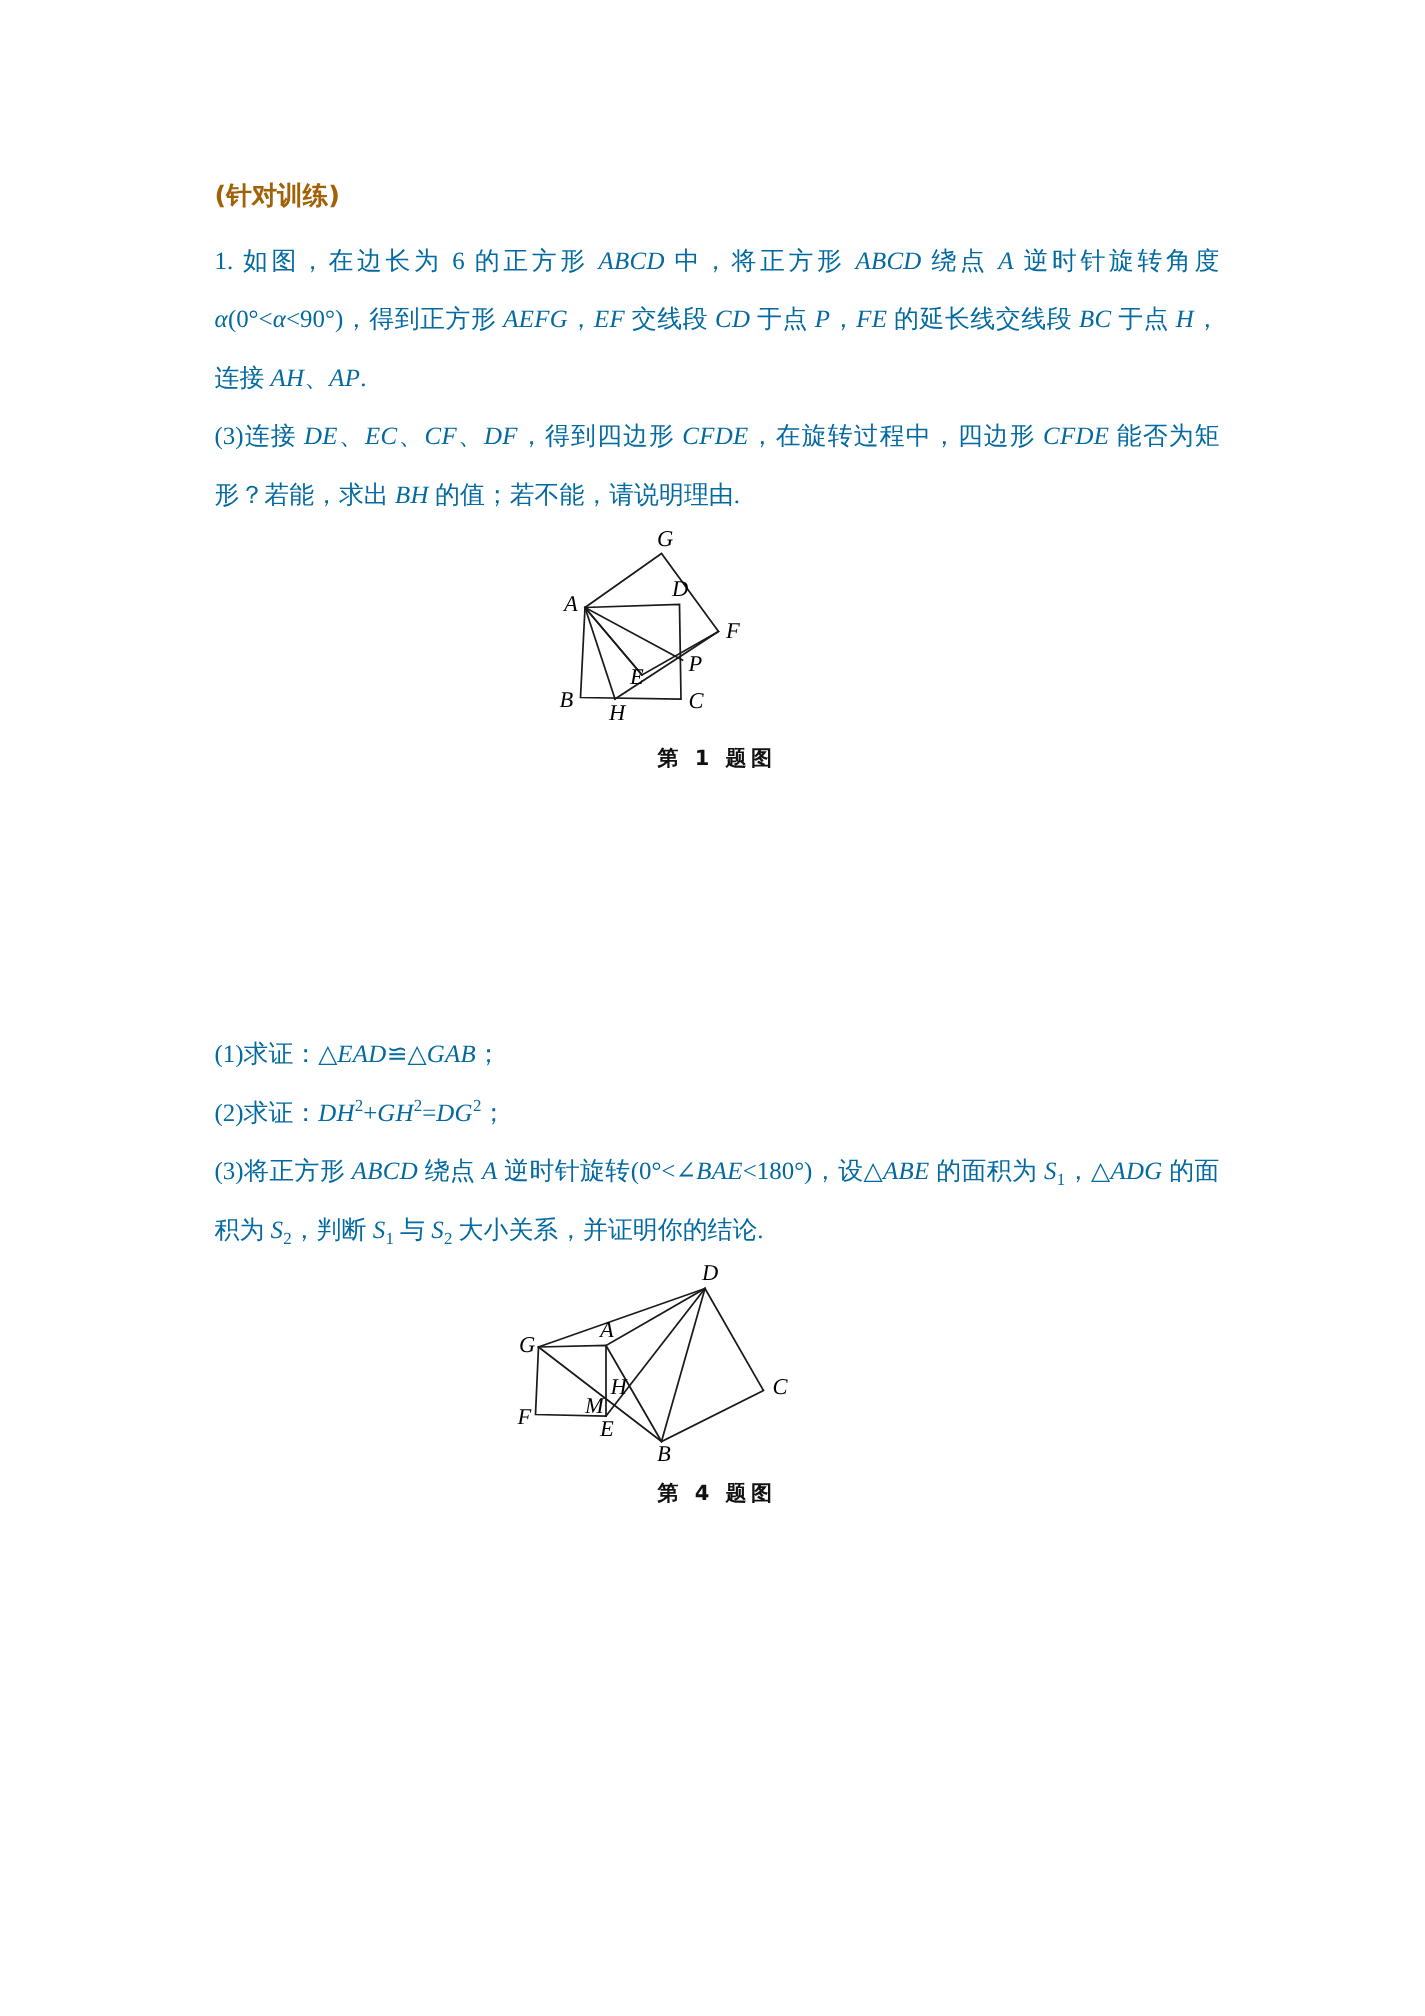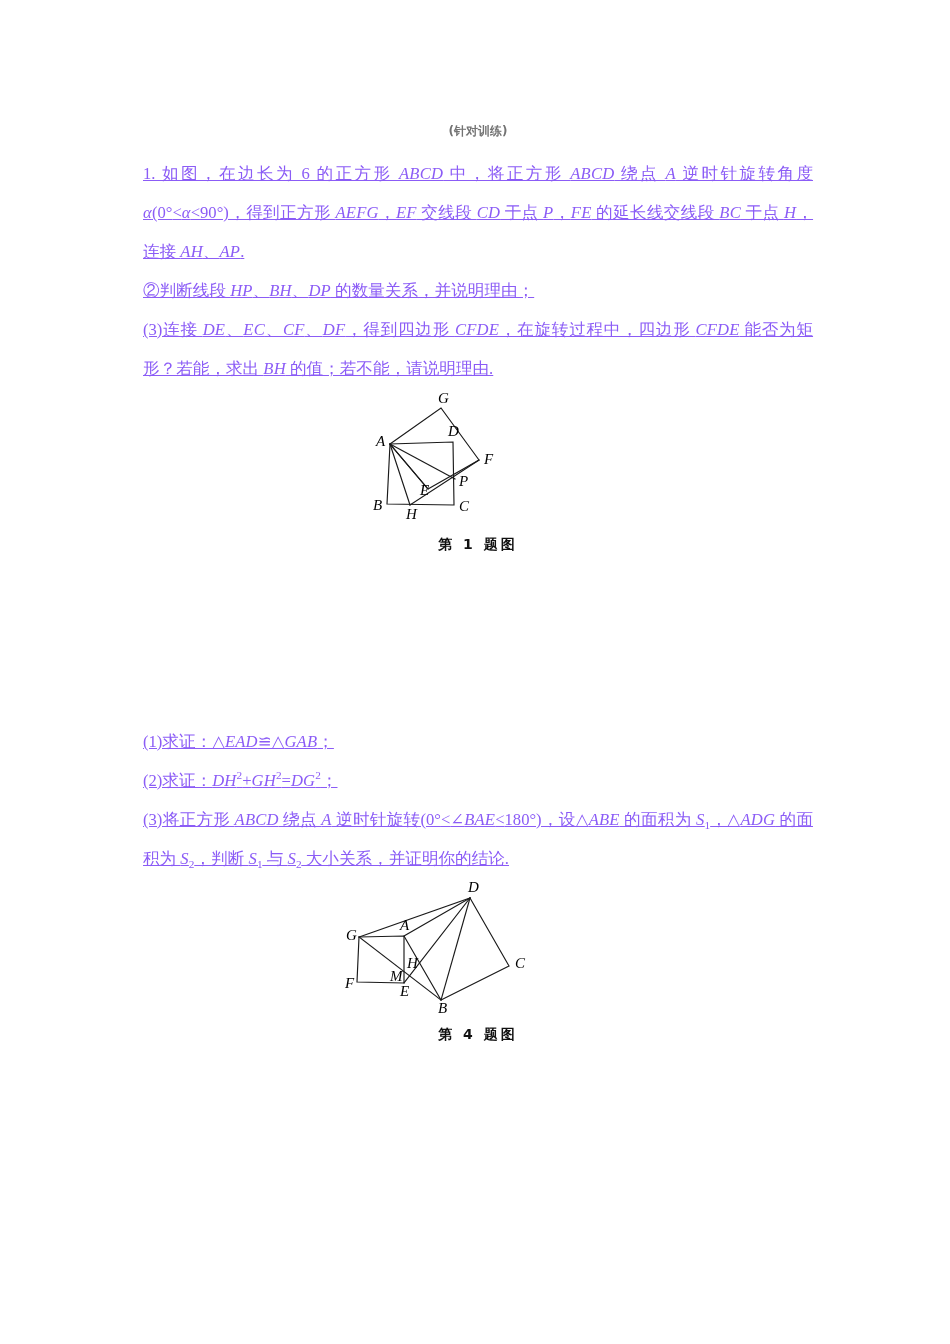--- a/index.html
+++ b/index.html
@@ -24,36 +24,34 @@
   .content {
     position: absolute;
     left: 143px;
     top: 112px;
     width: 670px;
   }
 
   
   .section-head {
     font-family: "DejaVu Sans", "Liberation Sans", sans-serif;
-    font-size: 12px;
+    font-size: 17px;
     font-weight: 600;
     letter-spacing: 0px;
     line-height: 39px;
     margin: 0 0 3px 0;
-    color: #737373;
-    text-align: center;
+    color: #a16207;
   }
   .para {
     font-size: 16.6px;
     line-height: 39px;
     margin: 0;
     text-align: justify;
     text-justify: inter-ideograph;
-    color: #8b5cf6;
-    text-decoration: underline;
+    color: #0369a1;
   }
   .para + .para { margin-top: 0; }
 
   
   i.m {
     font-family: "Liberation Serif", "DejaVu Serif", serif;
     font-style: italic;
     letter-spacing: .2px;
   }
   .sup { font-size: .68em; vertical-align: super; line-height: 0; }
@@ -90,21 +88,20 @@
   <div class="content">
 
     <p class="section-head">(针对训练)</p>
 
     <div>
 
       <p class="para">1.&nbsp;如图，在边长为 6 的正方形 <i class="m">ABCD</i> 中，将正方形 <i class="m">ABCD</i> 绕点 <i class="m">A</i> 逆时针旋转角度<i class="m">α</i>(0°<span class="op">&lt;</span><i class="m">α</i><span class="op">&lt;</span>90°)，得到正方形 <i class="m">AEFG</i>，<i class="m">EF</i> 交线段 <i class="m">CD</i> 于点 <i class="m">P</i>，<i class="m">FE</i> 的延长线交线段 <i class="m">BC</i> 于点 <i class="m">H</i>，连接 <i class="m">AH</i>、<i class="m">AP</i>.</p>
 
 
 
-      <p class="para">②判断线段 <i class="m">HP</i>、<i class="m">BH</i>、<i class="m">DP</i> 的数量关系，并说明理由；</p>
 
       <p class="para">(3)连接 <i class="m">DE</i>、<i class="m">EC</i>、<i class="m">CF</i>、<i class="m">DF</i>，得到四边形 <i class="m">CFDE</i>，在旋转过程中，四边形 <i class="m">CFDE</i> 能否为矩形？若能，求出 <i class="m">BH</i> 的值；若不能，请说明理由.</p>
 
       <div class="figure figwrap">
         <svg width="300" height="148" viewBox="0 0 300 148">
           <g stroke="#1a1a1a" stroke-width="1.15" fill="none" stroke-linecap="square">
 
             <path d="M62 56 L59 116 L126 117 L125 54 Z"></path>
 
             <path d="M62 56 L113 20 L151 72 L100 101 Z"></path>

